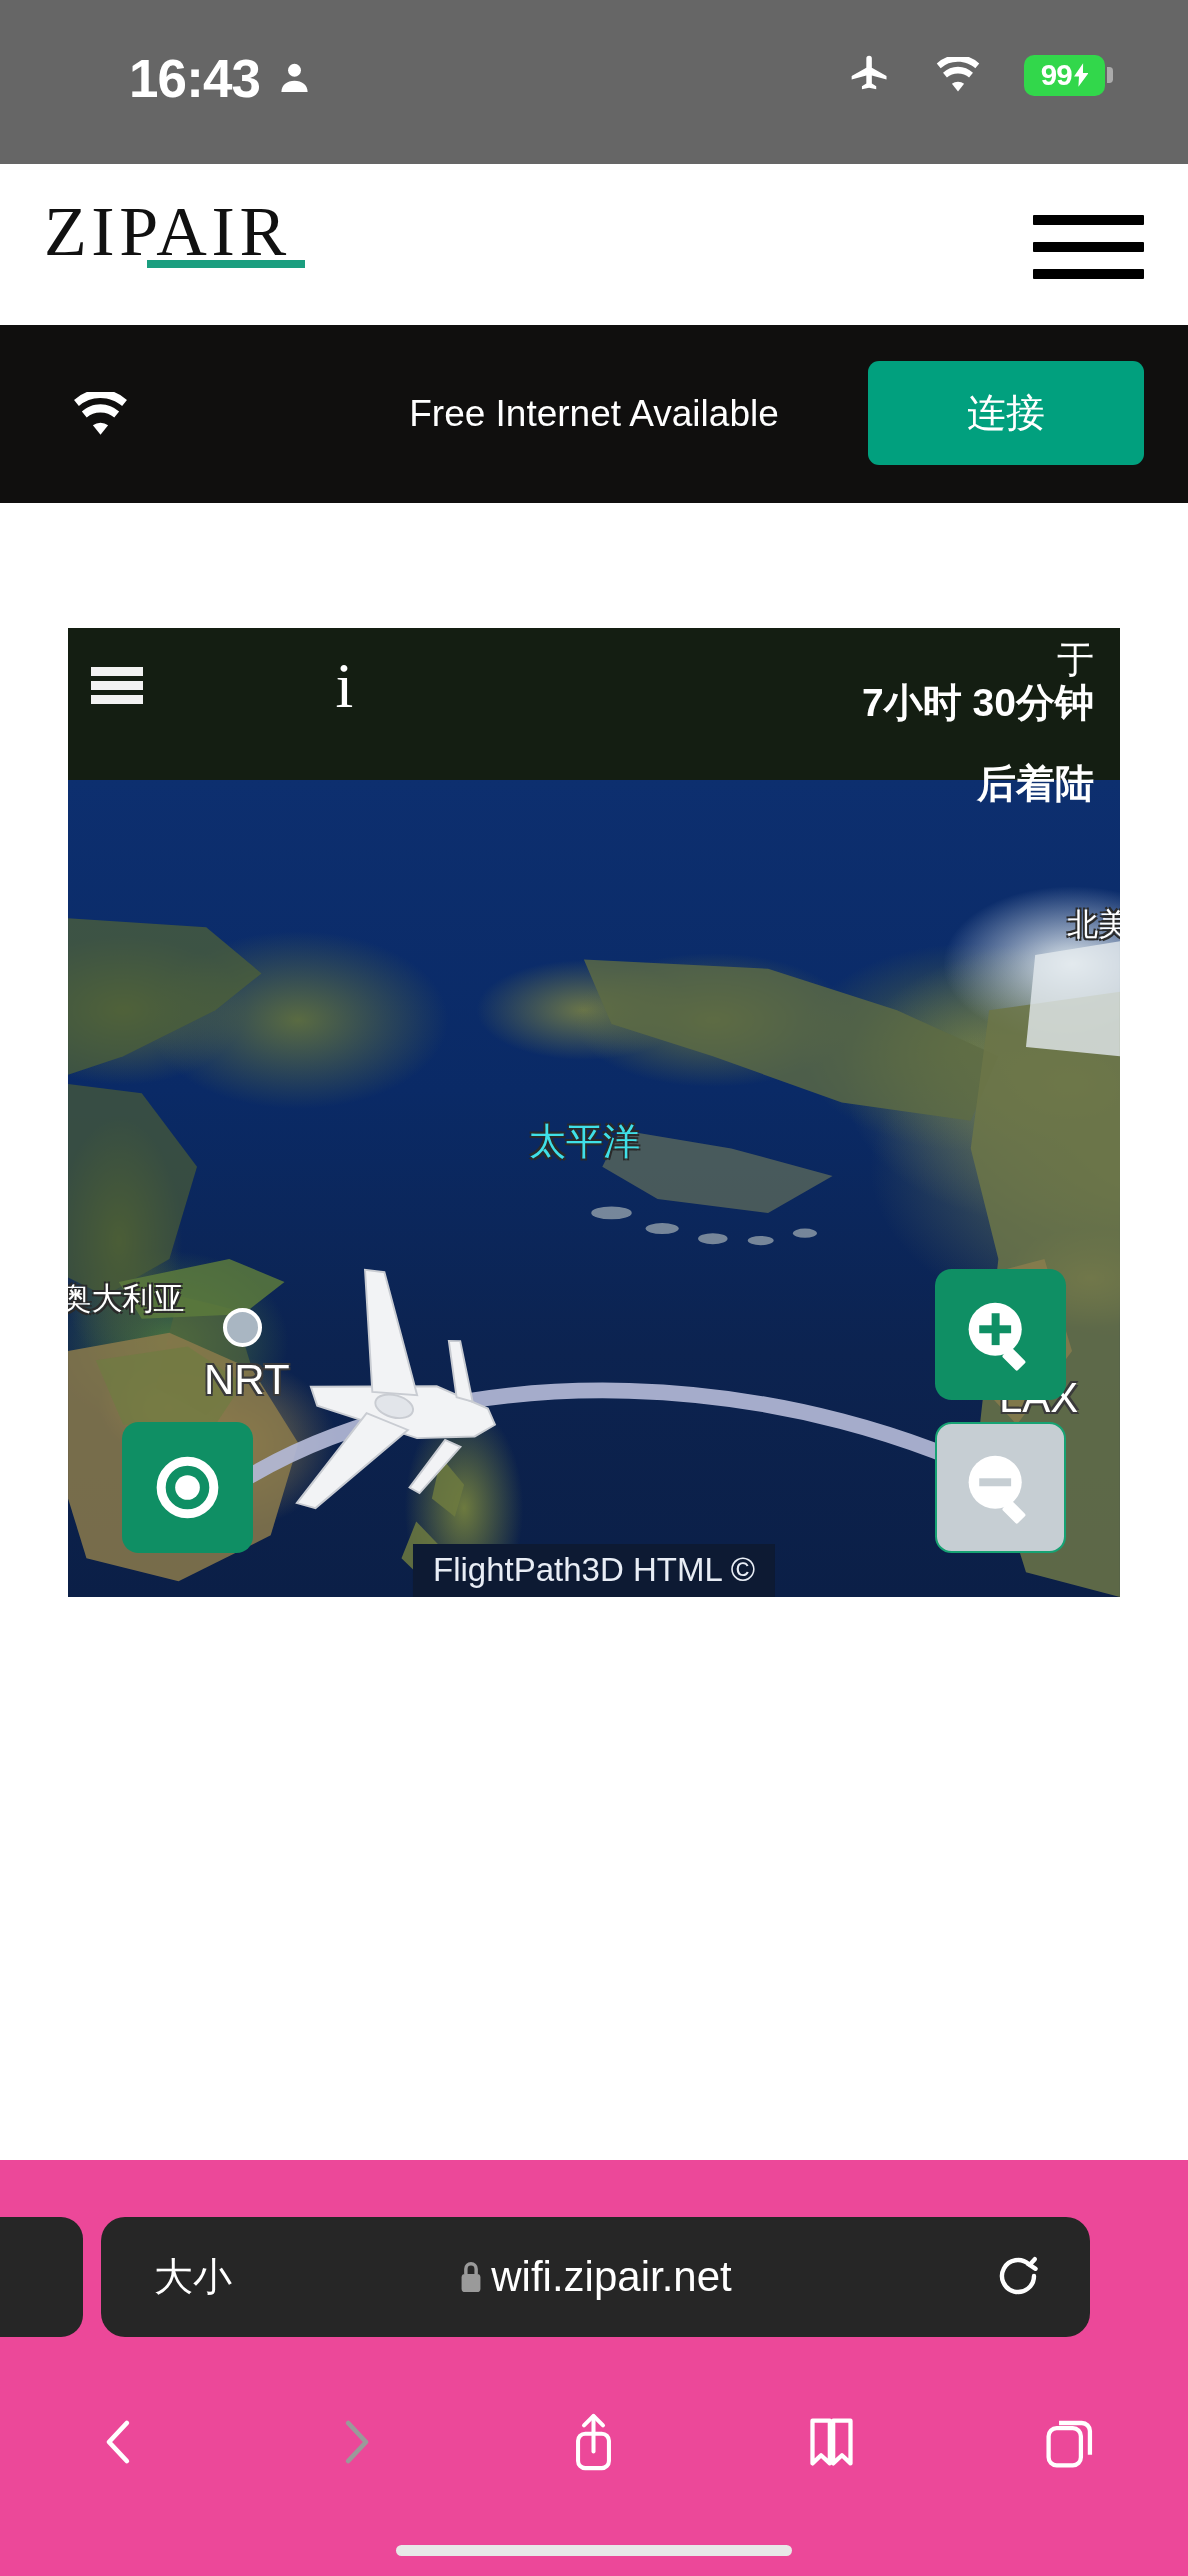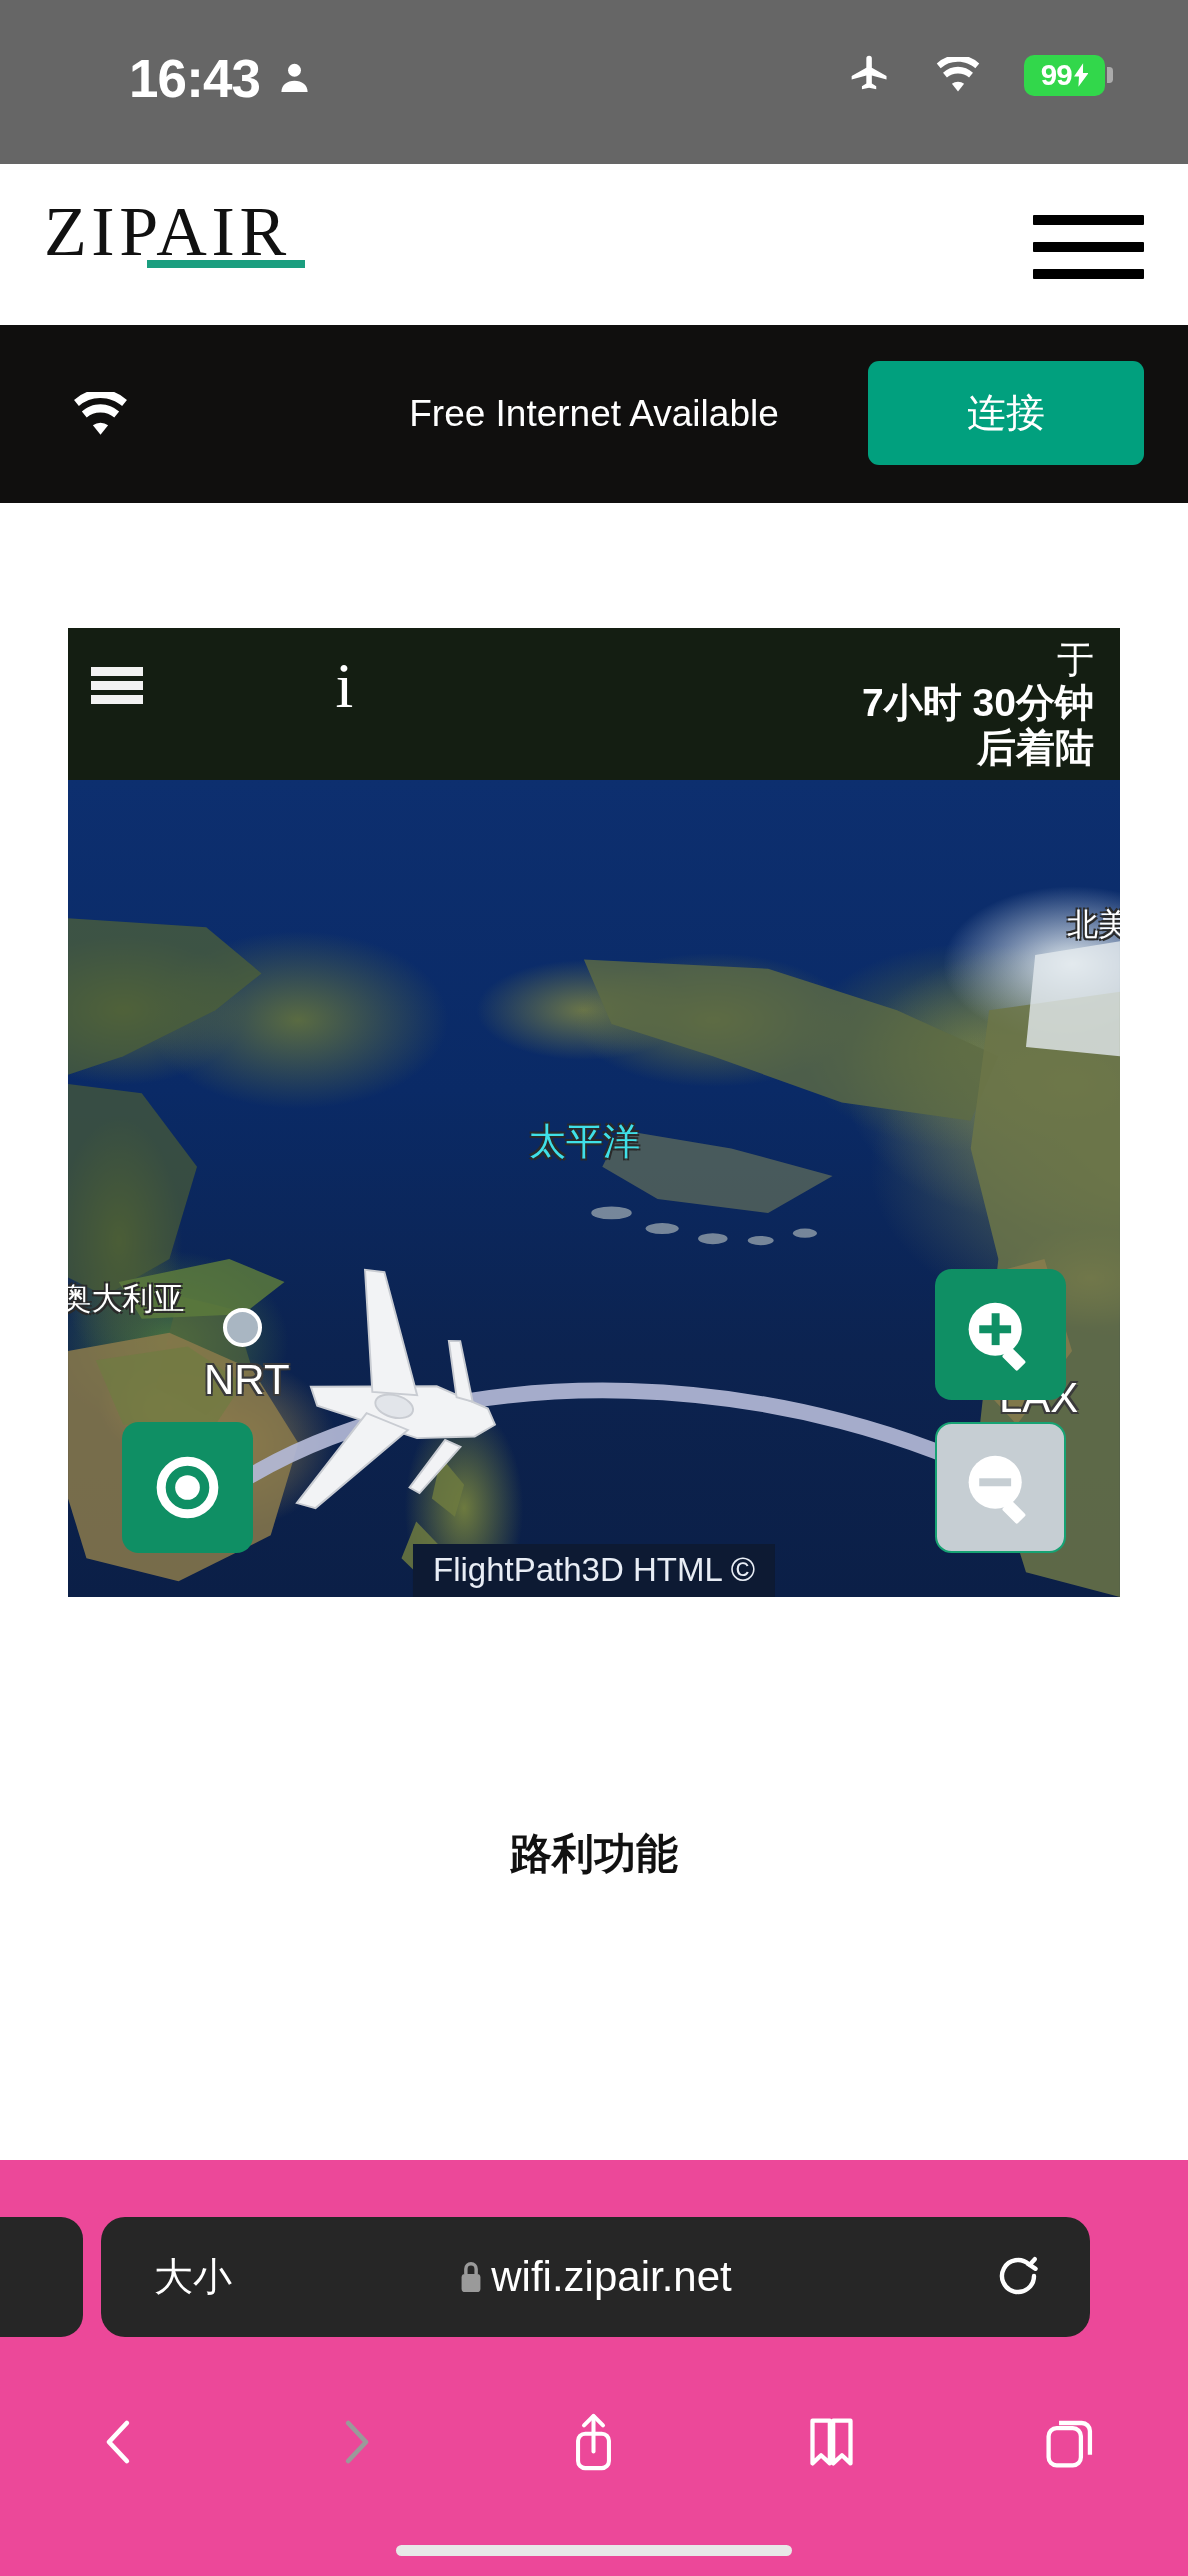--- a/index.html
+++ b/index.html
@@ -61,21 +61,21 @@
   .mt-ham{ position:absolute; left:23px; top:39px; width:52px; height:37px;
            display:flex; flex-direction:column; justify-content:space-between; }
   .mt-ham span{ display:block; height:9.2px; background:#f2f2f2; }
   .mt-info{ position:absolute; left:258px; top:23px; width:37px; height:70px;
             color:#fff; font-family:"Liberation Serif",serif; font-size:64px;
             line-height:70px; text-align:center; }
   .mt-eta{ position:absolute; right:26px; top:11px; text-align:right;
            color:#ffffff; line-height:1.14; }
   .mt-eta .l1{ font-size:37px; }
   .mt-eta .l2{ font-size:39px; font-weight:600; }
-  .mt-eta .l3{ font-size:39px; font-weight:600; }
+  .mt-eta .l3{ font-size:39px; font-weight:600;margin-top:36px; }
 
   
   .map-canvas{ position:absolute; left:0; top:152px; width:1052px; height:817px;
                overflow:hidden;
                background:
                  radial-gradient(ellipse 184px 111px at 1004px 184px, #dfe8ee 0%, rgba(223,232,238,0) 70%),
                  radial-gradient(ellipse 396px 240px at 1087px 387px, #6f7a52 0%, rgba(111,122,82,0) 72%),
                  radial-gradient(ellipse 304px 193px at 1004px 304px, #7a8456 0%, rgba(122,132,86,0) 75%),
                  radial-gradient(ellipse 230px 138px at 903px 267px, #55683f 0%, rgba(85,104,63,0) 75%),
                  radial-gradient(ellipse 184px 88px  at 645px 240px, #5d6b44 0%, rgba(93,107,68,0) 76%),
@@ -290,21 +290,20 @@
           <circle cx="21" cy="21" r="15" fill="#fff"></circle>
           <rect x="12" y="18.8" width="18" height="4.5" fill="#c6ced3"></rect>
           <rect x="30" y="31" width="12" height="7.5" rx="1" fill="#fff" transform="rotate(45 30 31)"></rect>
         </svg>
       </div>
 
       <div class="attrib">FlightPath3D HTML ©</div>
     </div>
   </div>
 
-  <div class="below-text">路利功能</div>
 </div>
 
 <div class="safari">
   <div class="tab-peek"></div>
 
   <div class="urlbar">
     <div class="url-aa">大小</div>
     <div class="url-center">
       <svg class="url-lock" viewBox="0 0 14 18" fill="#9a9a9a">
         <path d="M7 0a4 4 0 0 0-4 4v3h2V4a2 2 0 0 1 4 0v3h2V4a4 4 0 0 0-4-4z"></path>

